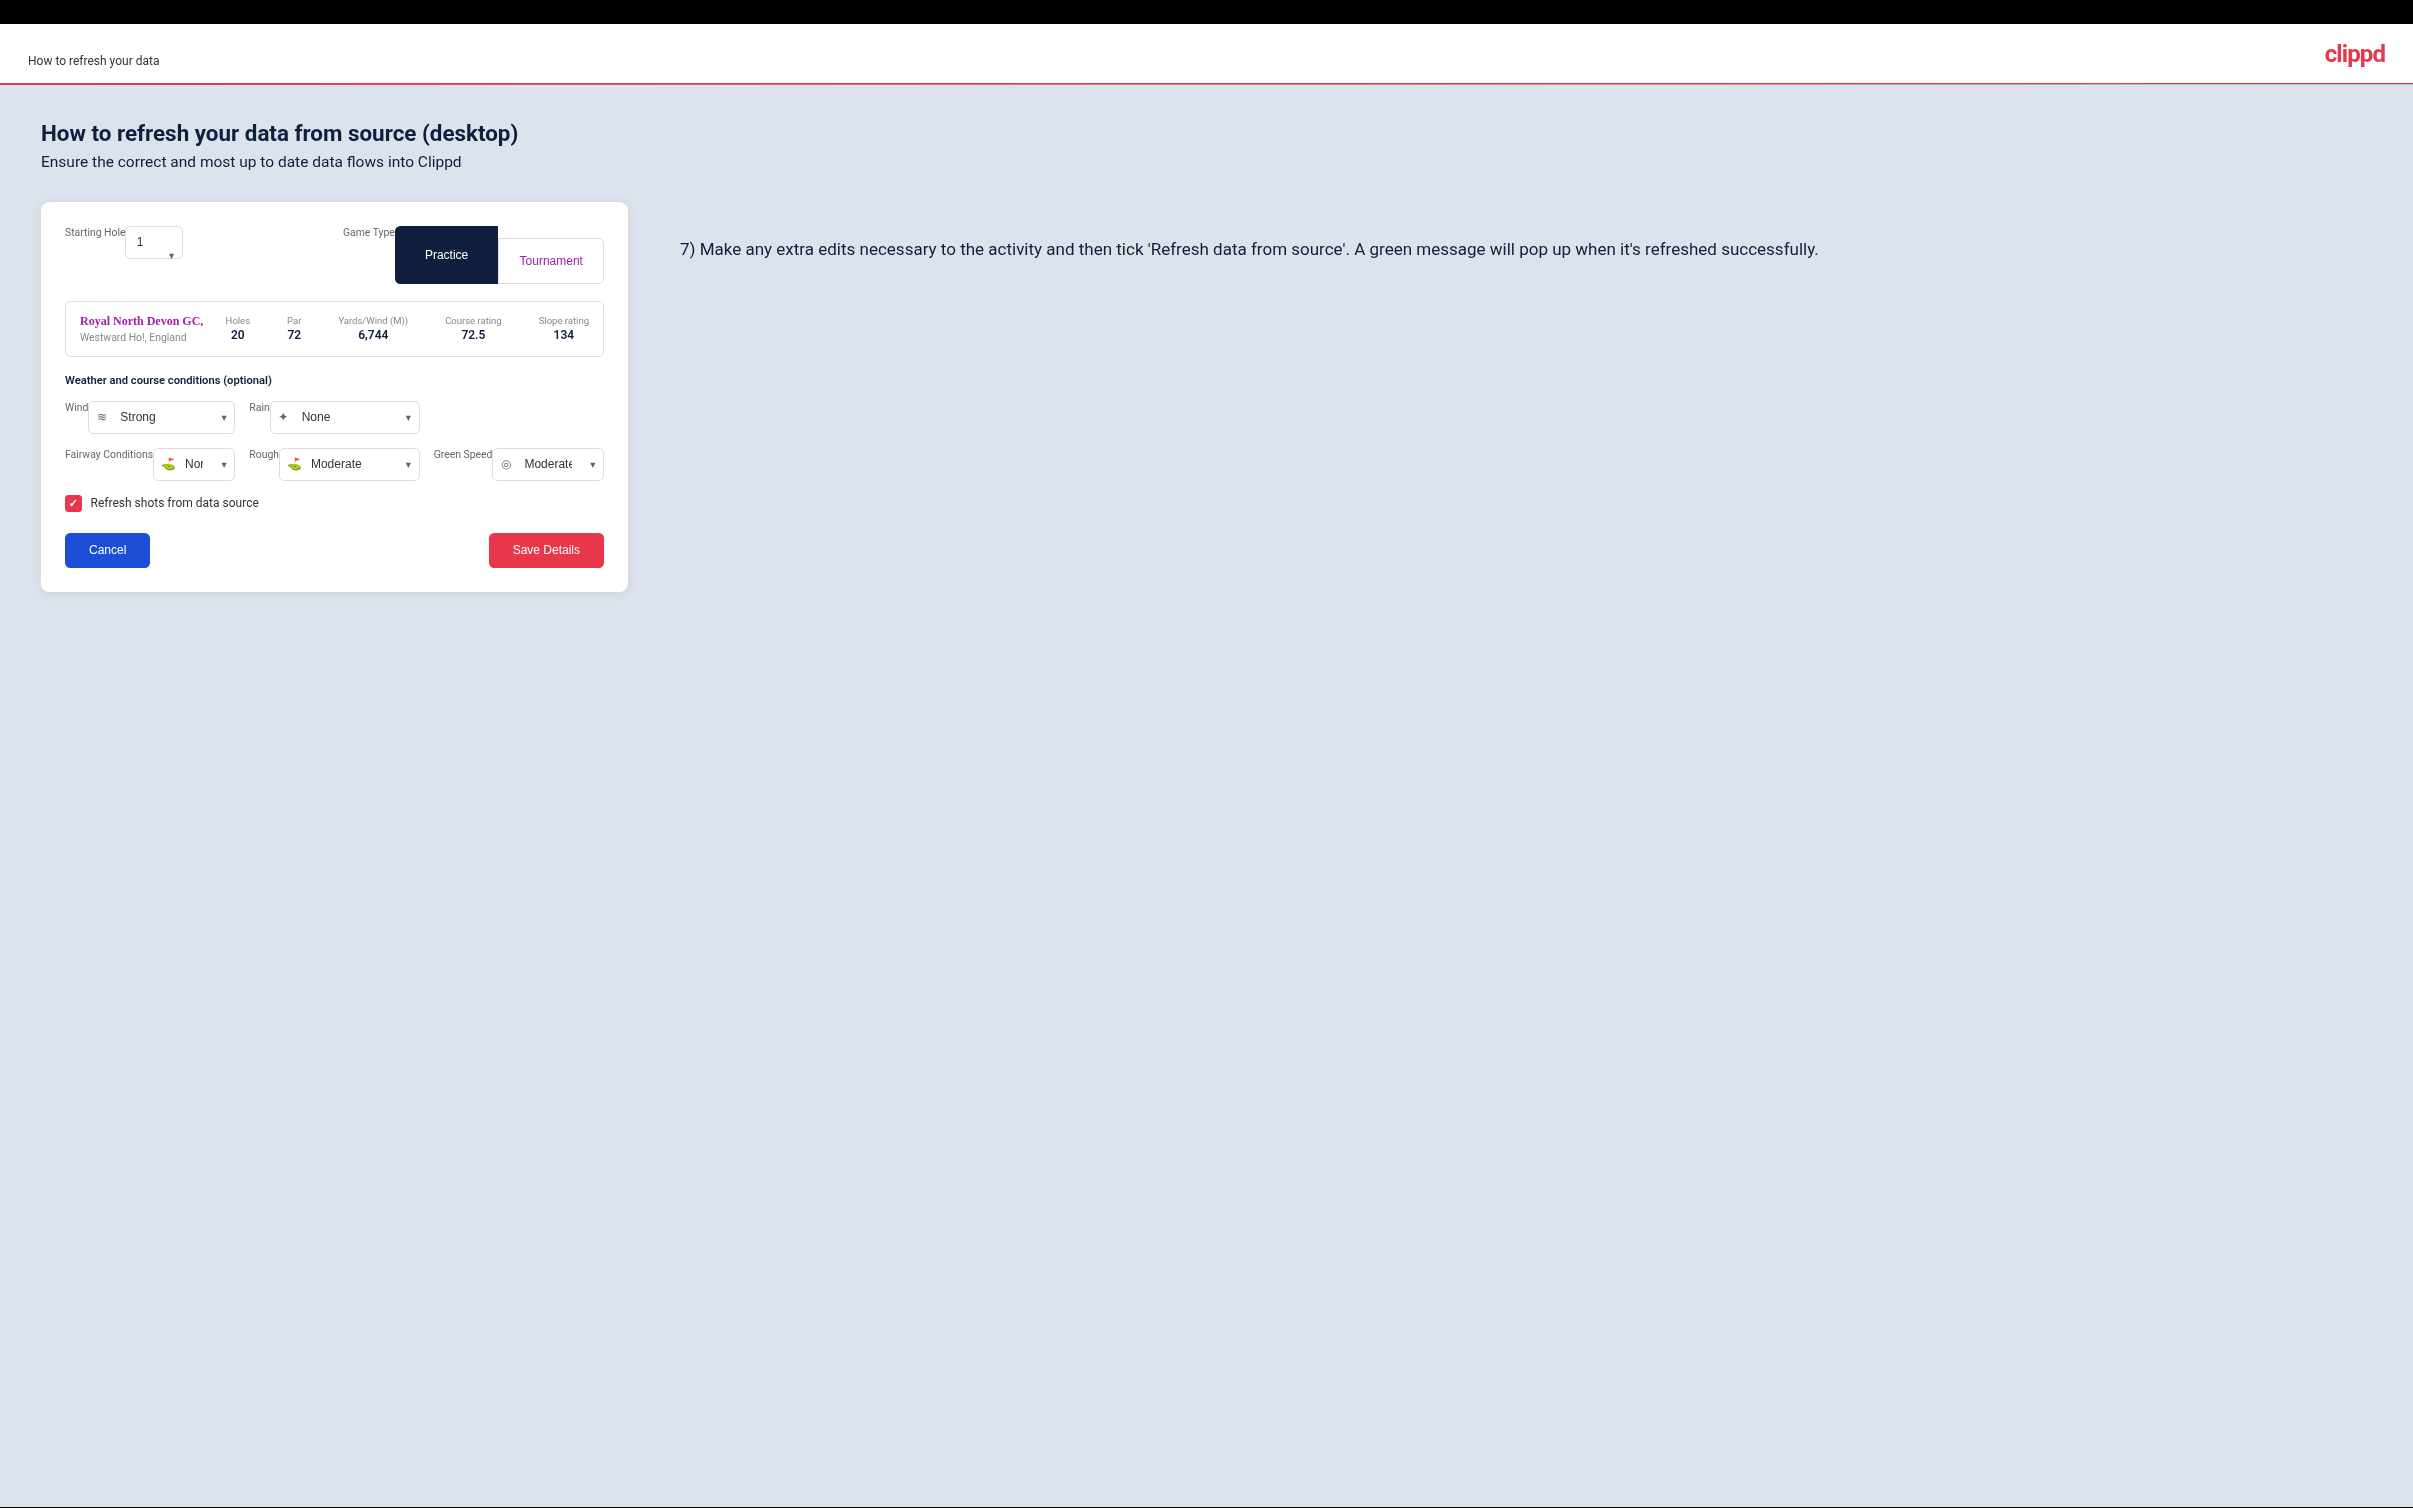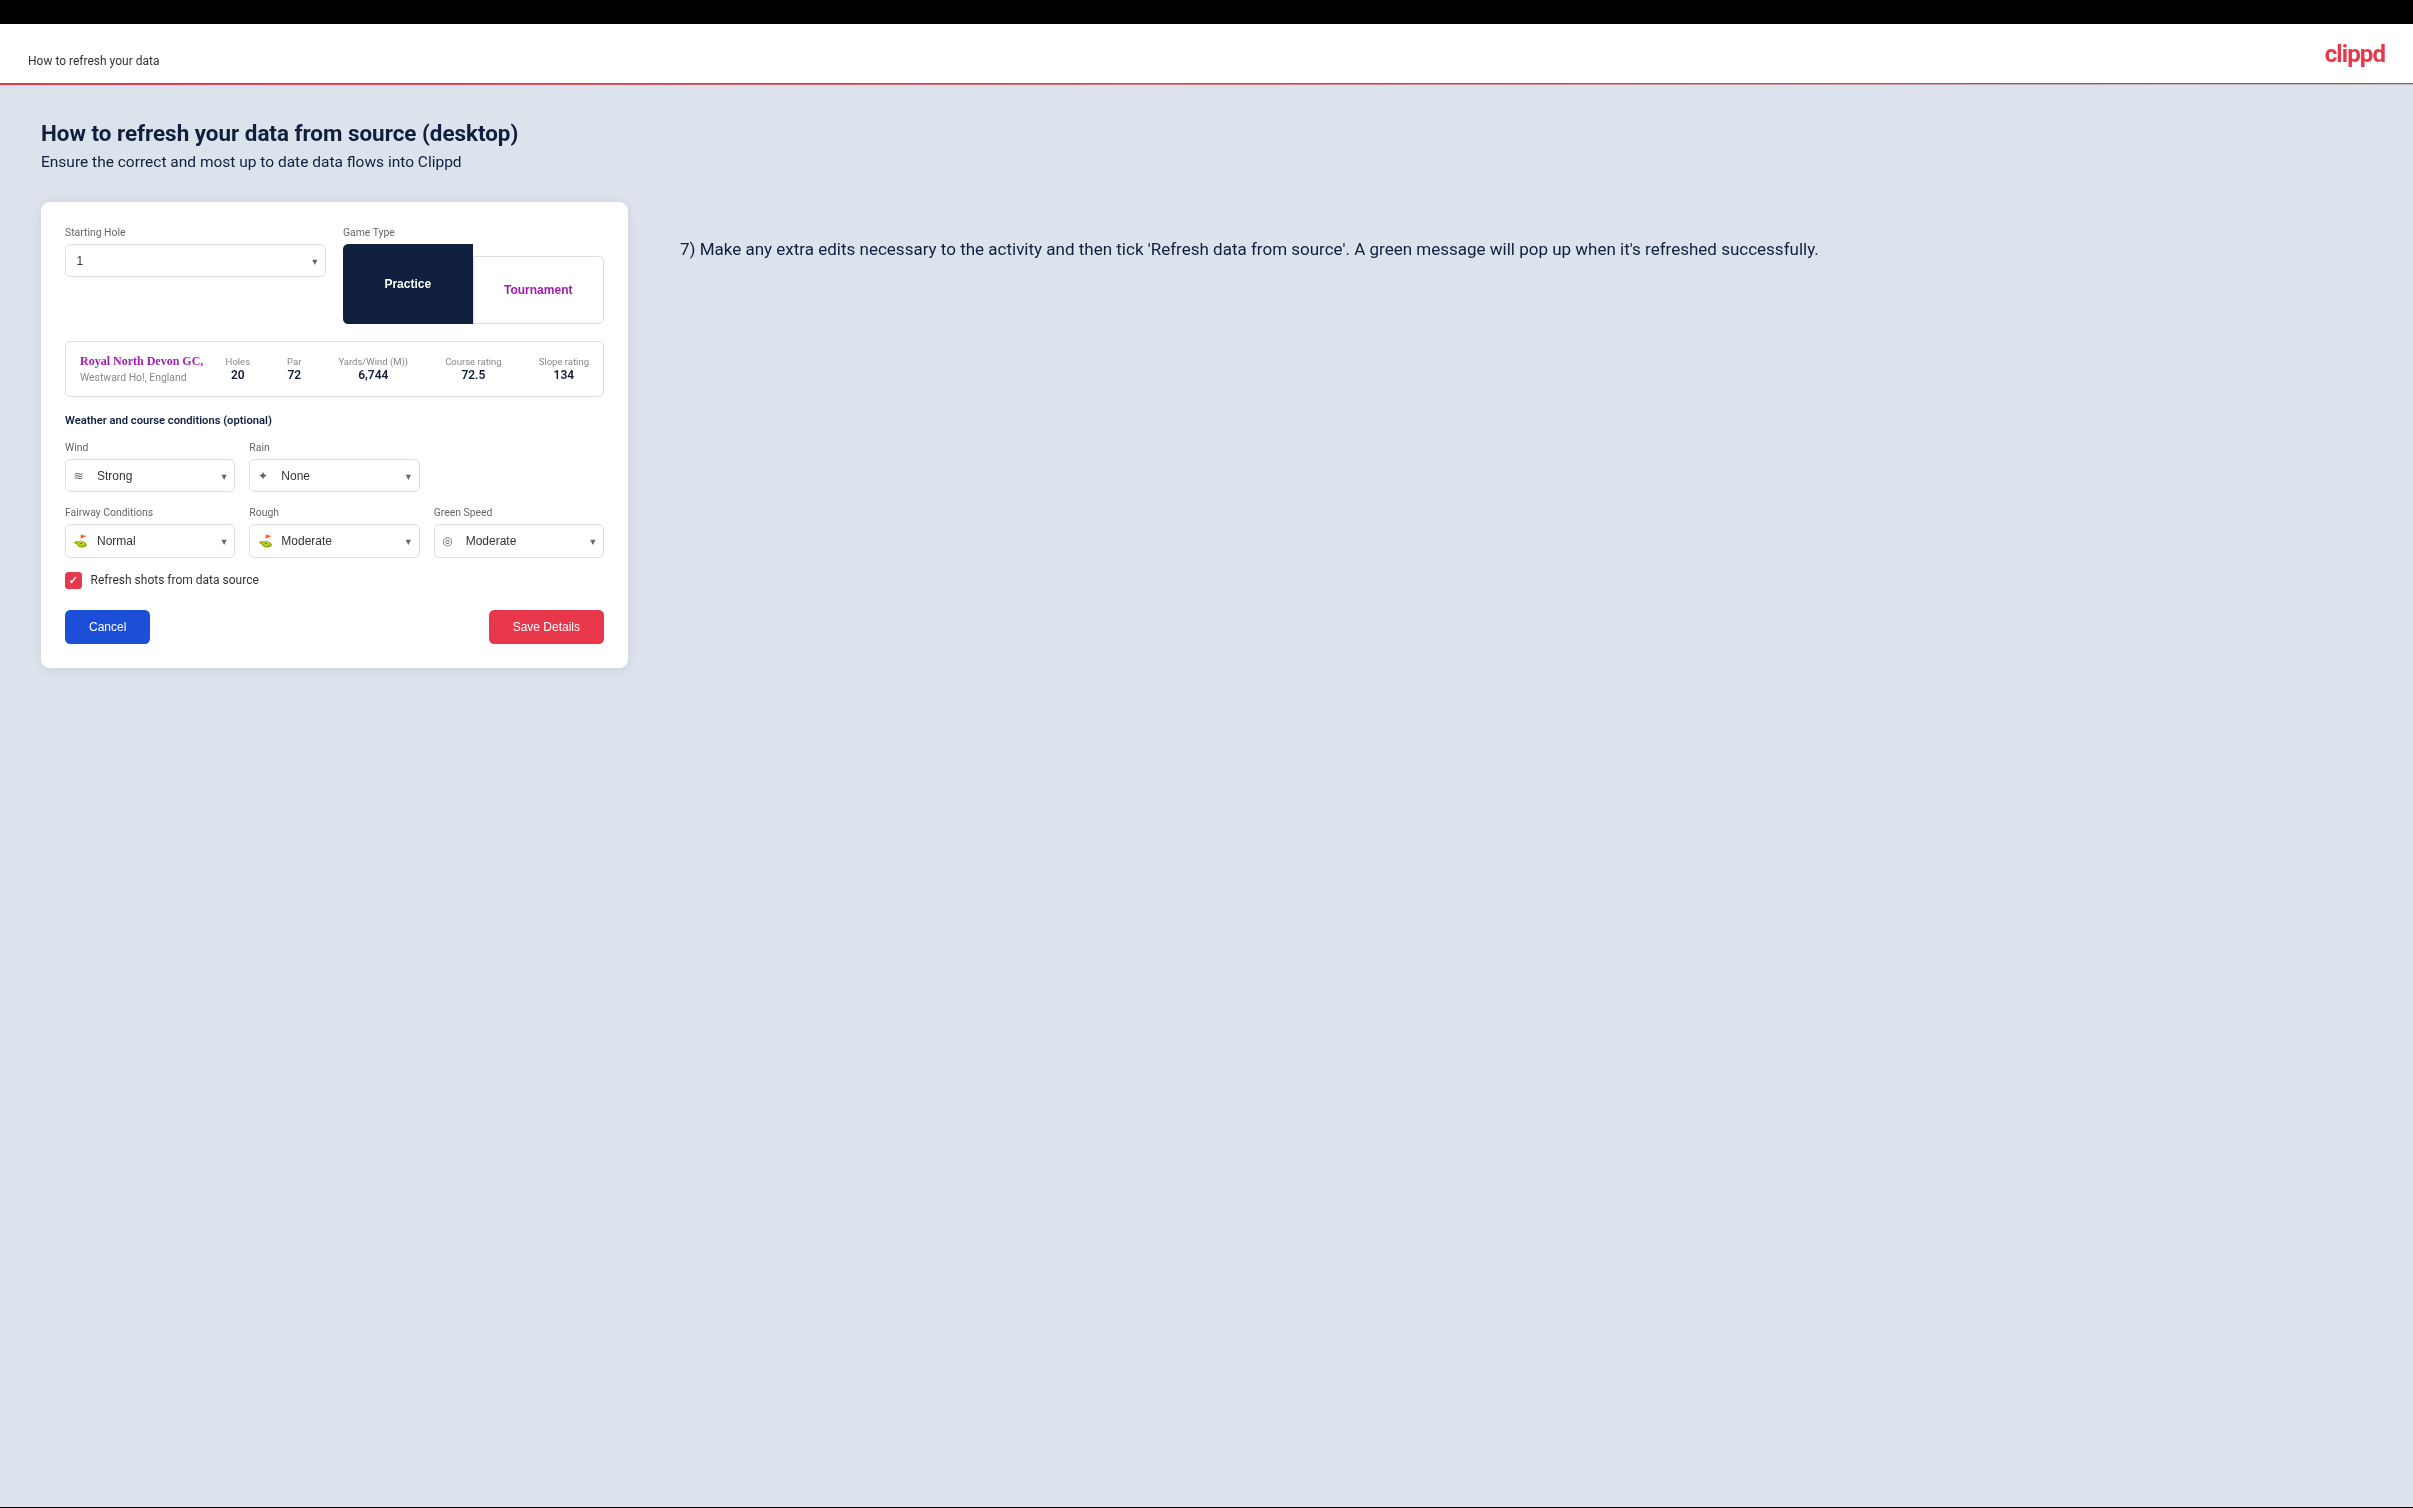--- a/index.html
+++ b/index.html
@@ -69,21 +69,21 @@
     }
 
     .form-row {
       display: flex;
       gap: 17px;
       margin-bottom: 17px;
     }
 
     .form-group {
       display: flex;
-      flex-direction: column;
+      flex-direction: row;
       flex: 1;
     }
 
     .form-label {
       font-size: 10.4px;
       color: #666;
       margin-bottom: 5.2px;
     }
 
     .select-wrapper {
@@ -112,25 +112,25 @@
       font-size: 10.4px;
     }
 
     .game-type-buttons {
       display: flex;
       flex: 1;
     }
 
     .game-type-btn {
       flex: 1;
-      padding: 26px;
+      padding: 15px;
       border: none;
       font-size: 12px;
       cursor: pointer;
-      font-weight: 700;
+      font-weight: 400;
     }
 
     .game-type-btn.active {
       background: #0f1f3d;
       color: #fff;
       border-radius: 5.2px 0 0 5.2px;
     }
 
     .game-type-btn.inactive {
       background: #fff;

